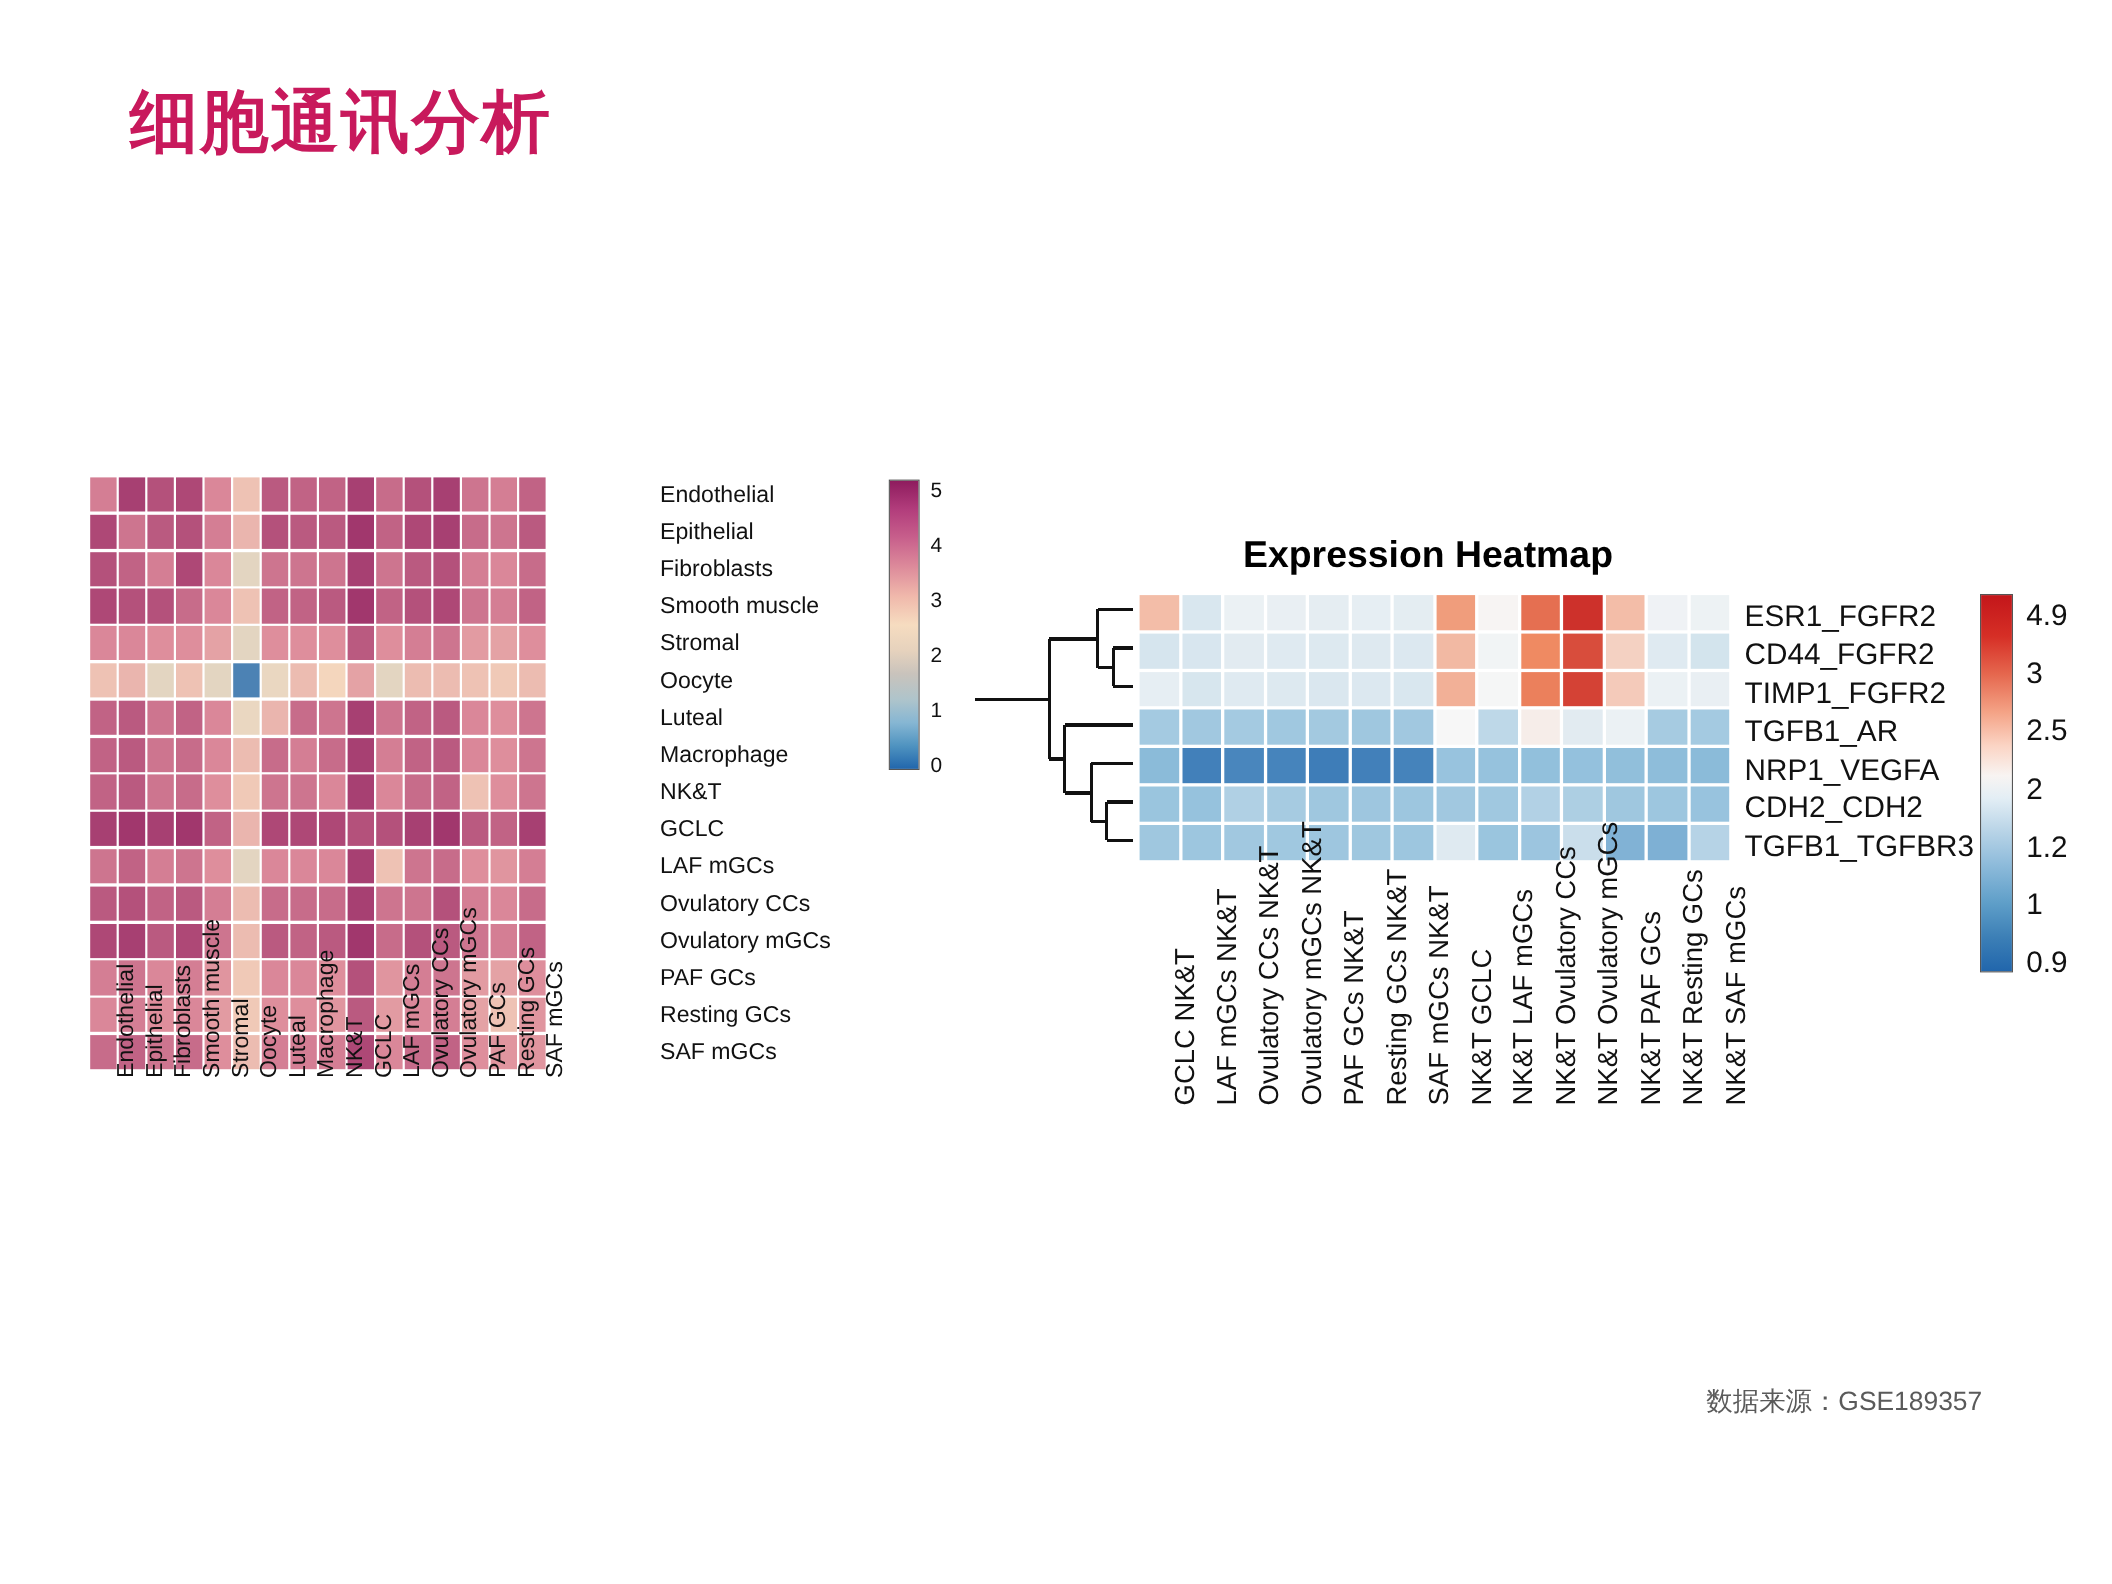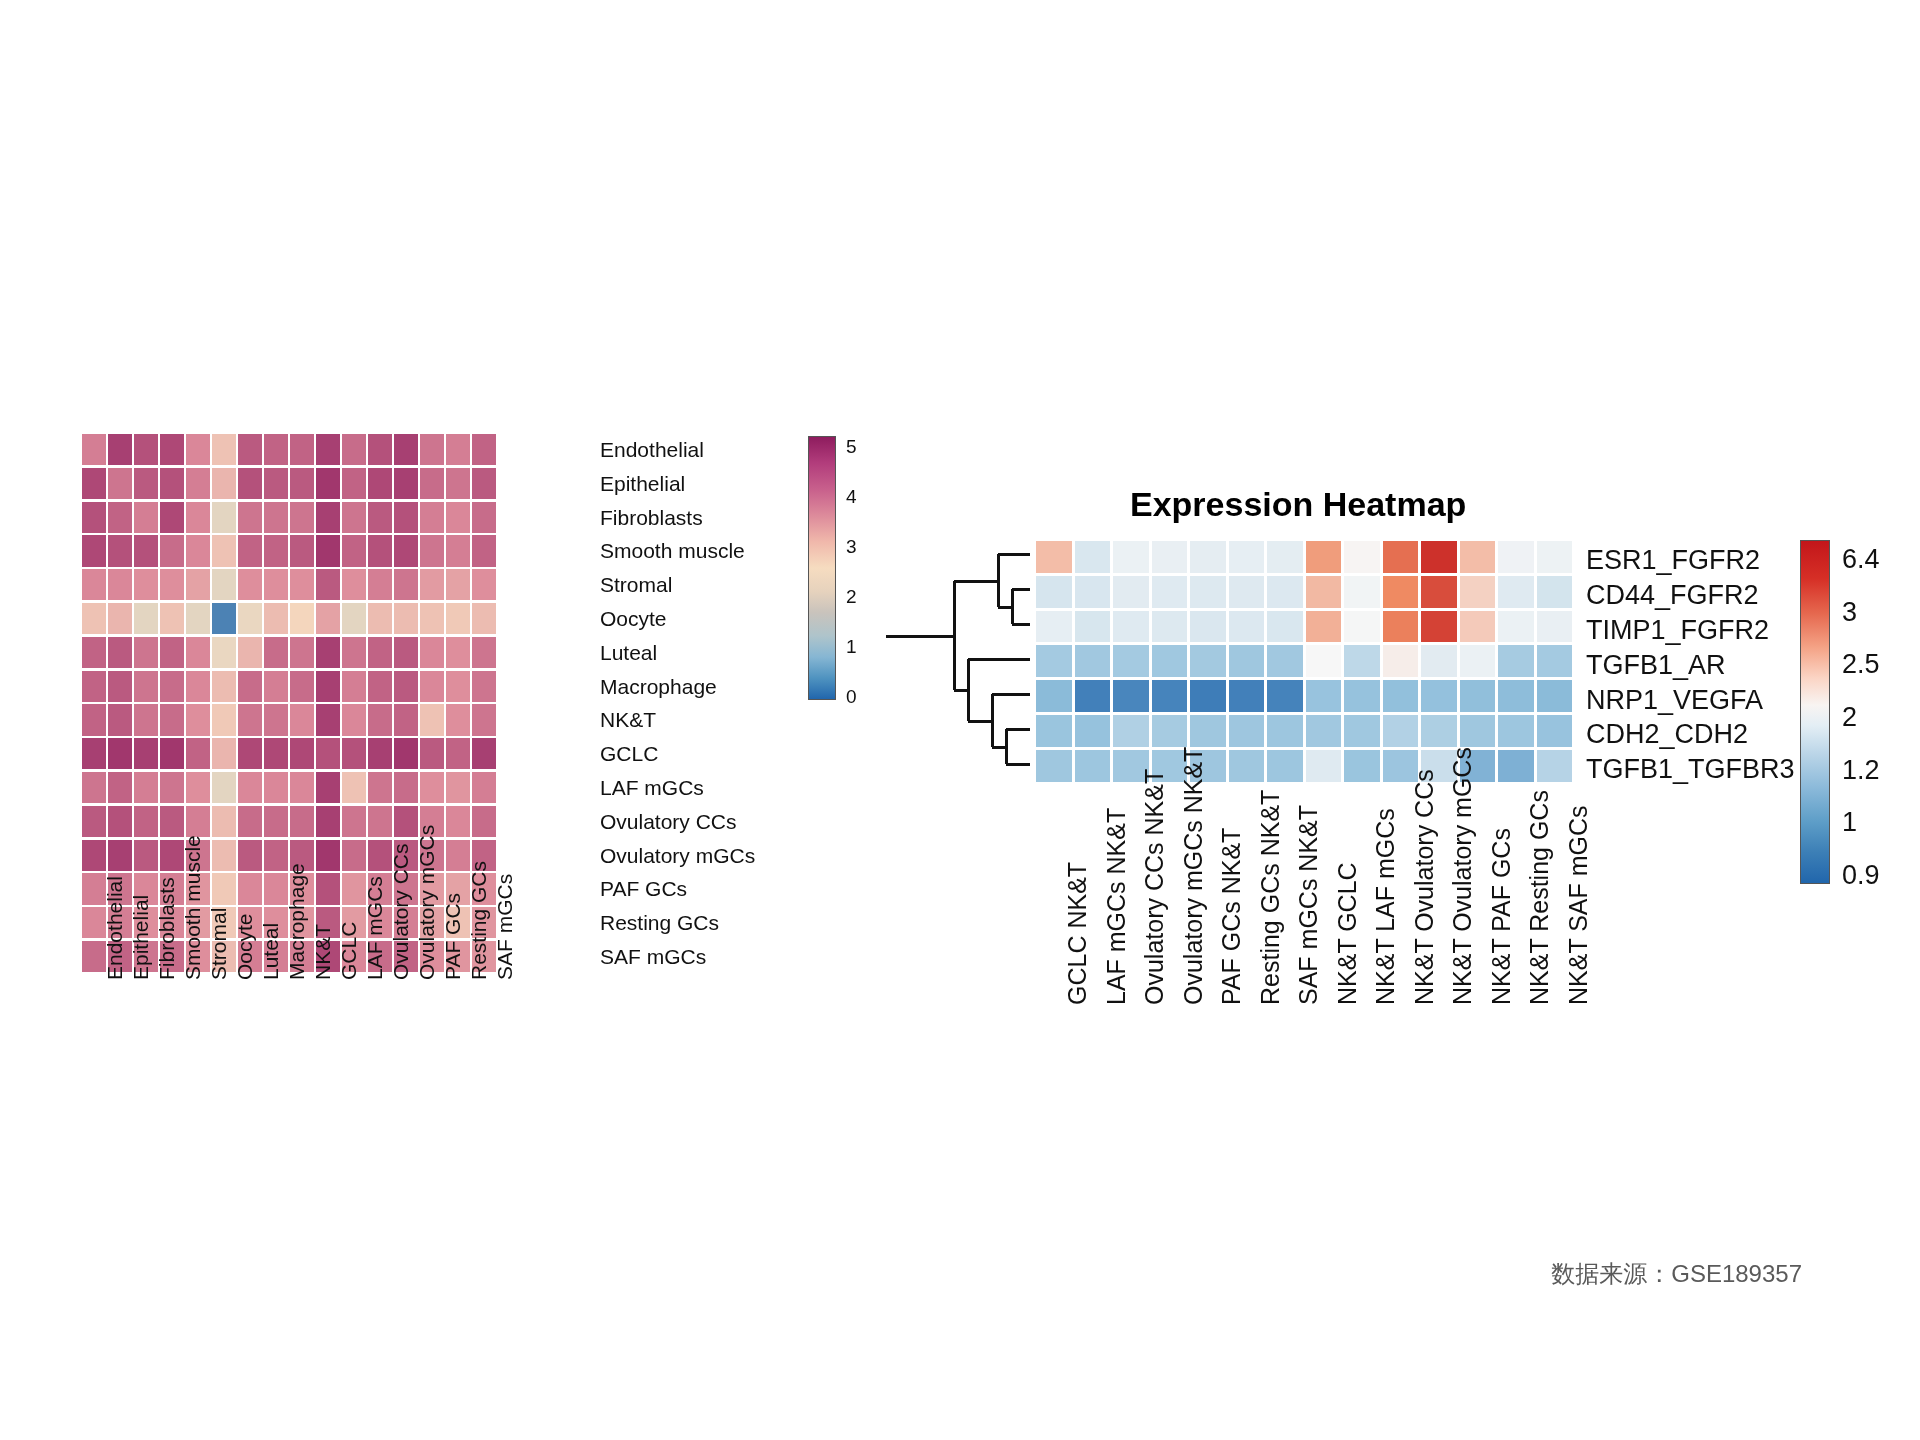--- a/index.html
+++ b/index.html
@@ -88,20 +88,21 @@
     font-size:24px;color:#5a5a5a;
     font-family:"Liberation Sans",sans-serif;
     white-space:nowrap;
   }
 </style>
 </head>
 <body>
 
 <div id="slide">
 
+  <div id="page-title">细胞通讯分析</div>
 
   <div id="left-panel">
     <div id="left-hm-grid" style="width: 416px; height: 540.8px;">
         <div class="hm-cell" title="Endothelial / Endothelial = 3.9" style="left: 0px; top: 0px; width: 23.5px; height: 31.3px; background: rgb(212, 126, 148);"></div>
         <div class="hm-cell" title="Endothelial / Epithelial = 4.6" style="left: 26px; top: 0px; width: 23.5px; height: 31.3px; background: rgb(167, 64, 114);"></div>
         <div class="hm-cell" title="Endothelial / Fibroblasts = 4.4" style="left: 52px; top: 0px; width: 23.5px; height: 31.3px; background: rgb(180, 81, 123);"></div>
         <div class="hm-cell" title="Endothelial / Smooth muscle = 4.5" style="left: 78px; top: 0px; width: 23.5px; height: 31.3px; background: rgb(174, 72, 118);"></div>
         <div class="hm-cell" title="Endothelial / Stromal = 3.8" style="left: 104px; top: 0px; width: 23.5px; height: 31.3px; background: rgb(218, 135, 153);"></div>
         <div class="hm-cell" title="Endothelial / Oocyte = 2.9" style="left: 130px; top: 0px; width: 23.5px; height: 31.3px; background: rgb(238, 194, 180);"></div>
         <div class="hm-cell" title="Endothelial / Luteal = 4.3" style="left: 156px; top: 0px; width: 23.5px; height: 31.3px; background: rgb(186, 90, 128);"></div>
@@ -551,21 +552,21 @@
         <div class="collab" style="left: 462.75px; top: 1005px; font-size: 25px;">NK&amp;T GCLC</div>
         <div class="collab" style="left: 501.25px; top: 1005px; font-size: 25px;">NK&amp;T LAF mGCs</div>
         <div class="collab" style="left: 539.75px; top: 1005px; font-size: 25px;">NK&amp;T Ovulatory CCs</div>
         <div class="collab" style="left: 578.25px; top: 1005px; font-size: 25px;">NK&amp;T Ovulatory mGCs</div>
         <div class="collab" style="left: 616.75px; top: 1005px; font-size: 25px;">NK&amp;T PAF GCs</div>
         <div class="collab" style="left: 655.25px; top: 1005px; font-size: 25px;">NK&amp;T Resting GCs</div>
         <div class="collab" style="left: 693.75px; top: 1005px; font-size: 25px;">NK&amp;T SAF mGCs</div>
       </div>
     <div id="right-cbar"></div>
     <div id="right-cbar-ticks">
-        <div class="cbar-tick" style="left: 972px; top: 544px; font-size: 27px;">6.4</div>
+        <div class="cbar-tick" style="left: 972px; top: 544px; font-size: 27px;">4.9</div>
         <div class="cbar-tick" style="left: 972px; top: 596.667px; font-size: 27px;">3</div>
         <div class="cbar-tick" style="left: 972px; top: 649.333px; font-size: 27px;">2.5</div>
         <div class="cbar-tick" style="left: 972px; top: 702px; font-size: 27px;">2</div>
         <div class="cbar-tick" style="left: 972px; top: 754.667px; font-size: 27px;">1.2</div>
         <div class="cbar-tick" style="left: 972px; top: 807.333px; font-size: 27px;">1</div>
         <div class="cbar-tick" style="left: 972px; top: 860px; font-size: 27px;">0.9</div>
       </div>
   </div>
 
   <div id="footer-source">数据来源：GSE189357</div>

